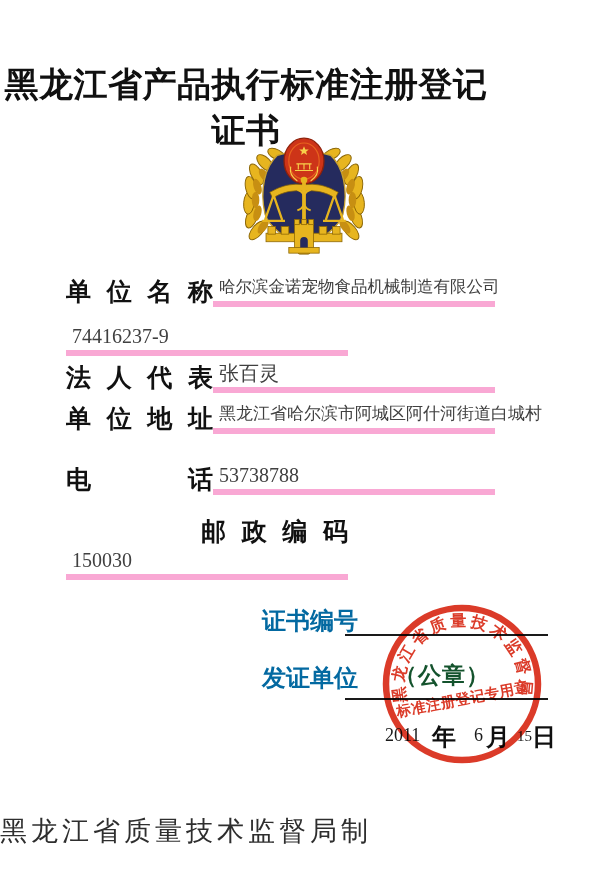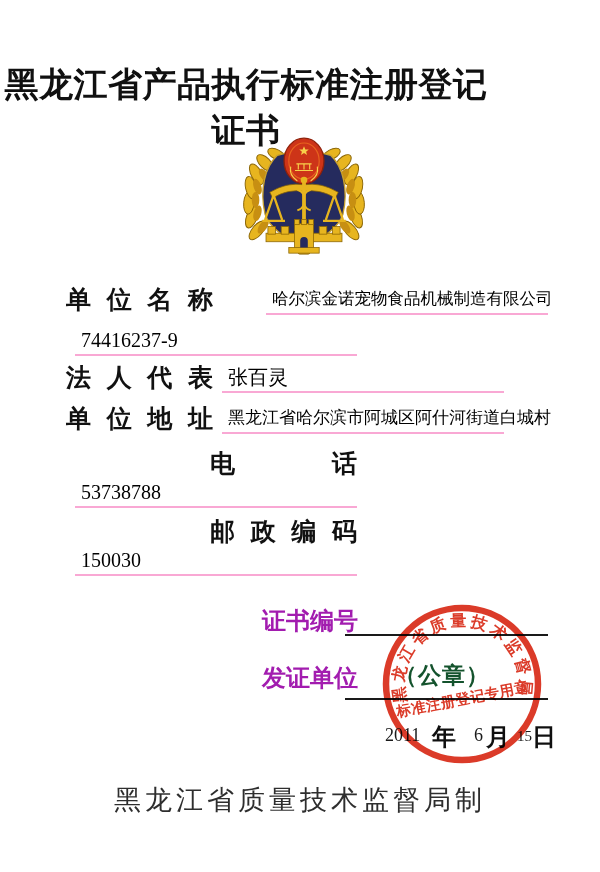--- a/index.html
+++ b/index.html
@@ -35,39 +35,39 @@
   .f-label {
     width:147px;
     font-family:"Liberation Sans","DejaVu Sans",sans-serif;
     font-weight:bold; font-size:25px; line-height:31px;
     text-align:justify; text-align-last:justify;
     color:#111;
     flex:none;
   }
   .f-value {
     flex:none;
-    margin-left:9px; width:276px;
-    border-bottom:2px solid #f9a8d4;
+    width:276px;
+    border-bottom:6px solid #f9a8d4;
     padding:0 0 1px 6px;
     line-height:26px;
     white-space:pre;
     overflow:visible;
-    color:#000000;
+    color:#404040;
   }
   .fs-cn   { font-size:16.5px; }
   .fs-addr { font-size:17px; }
   .fs-num  { font-size:20px; }
   .fs-name { font-size:20px; }
   .fs-url  { font-size:16.5px; }
 
   
   .b-label {
     position:absolute; left:262px;
     font-family:"Liberation Sans","DejaVu Sans",sans-serif;
-    font-weight:bold; font-size:24px; color:#a21caf;
+    font-weight:bold; font-size:24px; color:#0369a1;
   }
   .b-line {
     position:absolute; left:345px; width:203px;
     border-top:2px solid #1a1a1a; height:0;
   }
   .issuer-value {
     position:absolute; left:394px; top:660px;
     font-weight:bold; font-size:23px; color:#14532d;
     letter-spacing:1px;
   }
@@ -80,22 +80,21 @@
 
   
   .seal {
     left:378px; top:600px; width:168px; height:168px;
     mix-blend-mode:multiply; opacity:0.93;
     pointer-events:none;
   }
 
   
   .footer {
-    top:782px; left:0; width:600px;
-    text-align:center;
+    top:813px; left:0; width:600px;
     font-size:27px; letter-spacing:4px;
     color:#2e2e2e;
   }
 </style>
 </head>
 <body>
 
 <div class="abs cert-title">黑龙江省产品执行标准注册登记证书</div>
 
 <svg class="abs emblem" viewBox="0 0 160 140">
@@ -158,36 +157,36 @@
     <rect x="110" y="99" width="8" height="8"></rect>
     <rect x="70" y="96" width="20" height="26"></rect>
     <rect x="70" y="91.5" width="5" height="5.5"></rect>
     <rect x="77.5" y="91.5" width="5" height="5.5"></rect>
     <rect x="85" y="91.5" width="5" height="5.5"></rect>
     <rect x="64" y="121" width="32" height="6"></rect>
     <path d="M76,121 v-7 a4,4 0 0 1 8,0 v7 z" fill="#252b5e" stroke="none"></path>
   </g>
 </svg>
 
-<div class="f-row" style="top:284px;gap:44px;">
+<div class="f-row" style="top:276px;">
   <div class="f-label">单位名称</div>
   <div class="f-value fs-cn">哈尔滨金诺宠物食品机械制造有限公司</div>
 </div>
 <div class="f-row" style="top:325px;">
   <div class="f-value fs-num">74416237-9</div>
 </div>
 <div class="f-row" style="top:362px;">
   <div class="f-label">法人代表</div>
   <div class="f-value fs-name">张百灵</div>
 </div>
 <div class="f-row" style="top:403px;">
   <div class="f-label">单位地址</div>
   <div class="f-value fs-addr">黑龙江省哈尔滨市阿城区阿什河街道白城村</div>
 </div>
-<div class="f-row" style="top:448px;flex-direction:column;">
+<div class="f-row" style="top:464px;">
   <div class="f-label">电话</div>
   <div class="f-value fs-num">53738788</div>
 </div>
 <div class="f-row" style="top:478px;">
 </div>
 <div class="f-row" style="top:516px;flex-direction:column;">
   <div class="f-label">邮政编码</div>
   <div class="f-value fs-num">150030</div>
 </div>
 

